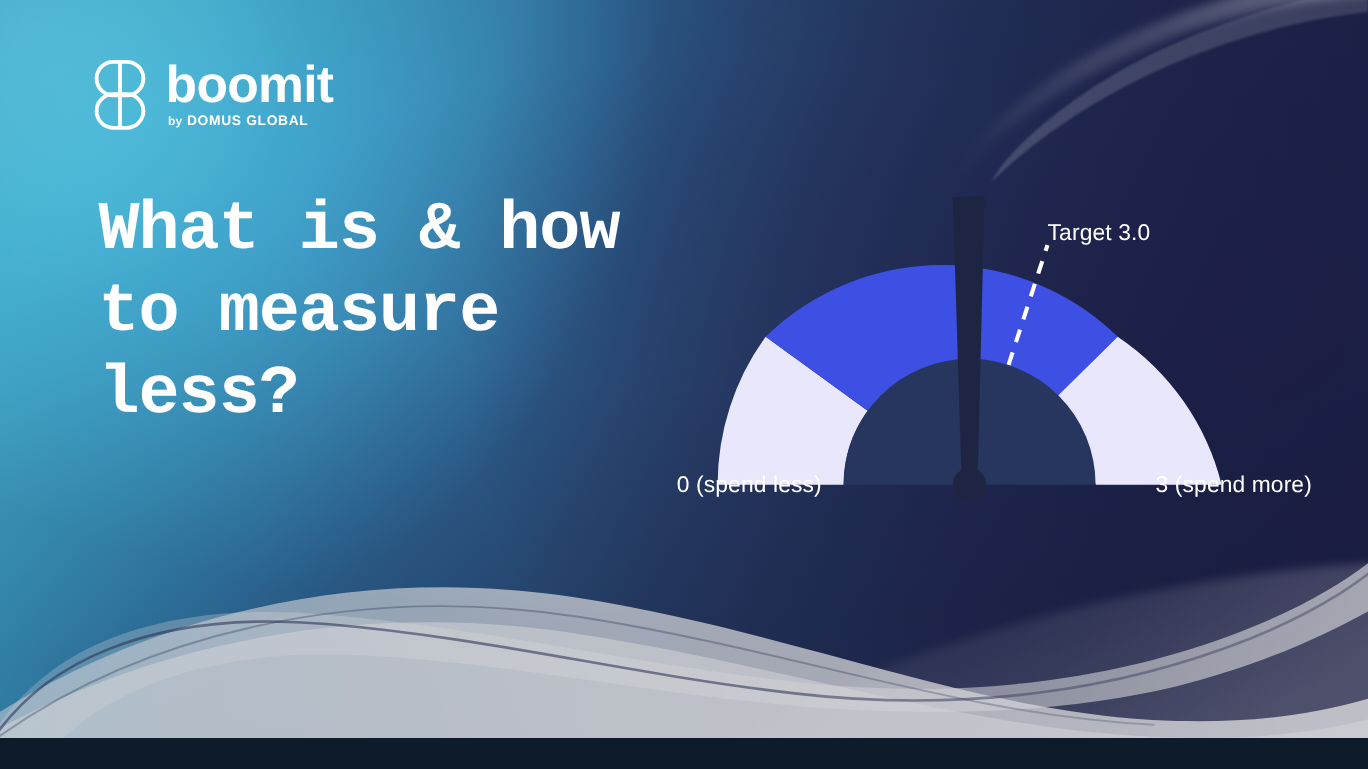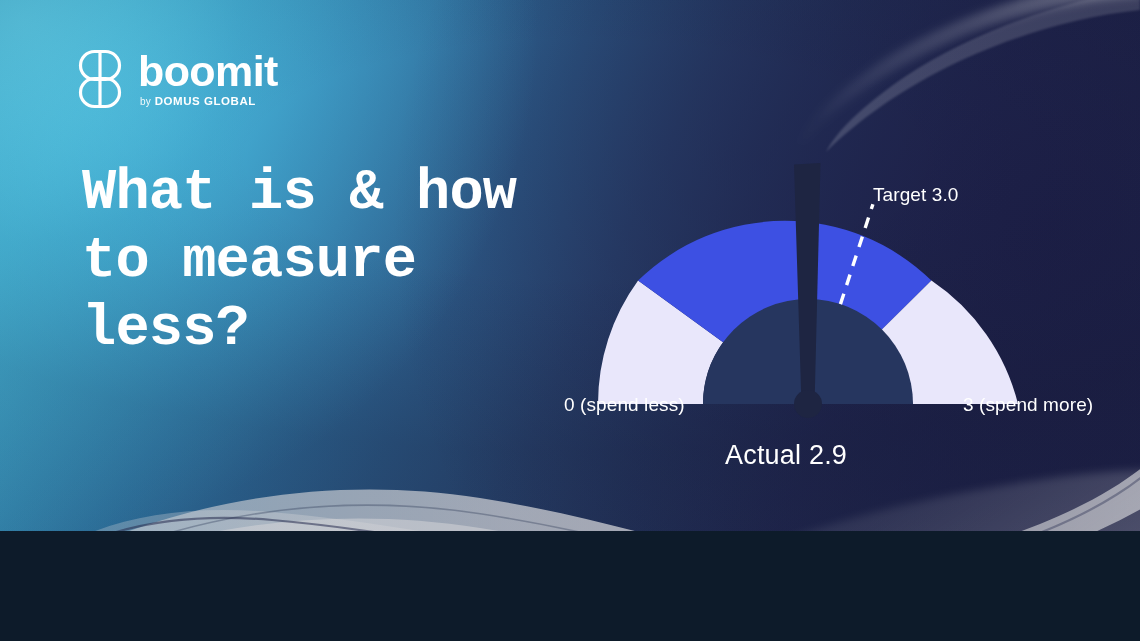--- a/index.html
+++ b/index.html
@@ -3,21 +3,21 @@
 <meta charset="utf-8">
 <style>
   html, body {
     margin: 0;
     padding: 0;
     background: #0d1b2a;
   }
   #stage {
     position: relative;
     width: 1140px;
-    height: 531px;
+    height: 615px;
     overflow: hidden;
     font-family: "Liberation Sans", sans-serif;
     background: #0c4a6e;
   }
 
   
   .bg-base {
     position: absolute;
     inset: 0;
     background:
@@ -80,21 +80,21 @@
   .logo-sub {
     margin-top: 4px;
     margin-left: 2px;
     color: #ffffff;
     font-size: 11.5px;
     font-weight: 700;
     letter-spacing: 0.55px;
     white-space: nowrap;
   }
   .logo-sub .by {
-    font-weight: 400;
+    font-weight: 700;
     font-size: 10px;
     letter-spacing: 0.2px;
     opacity: 0.92;
   }
 
   
   .headline {
     position: absolute;
     left: 82px;
     top: 160px;
@@ -259,16 +259,15 @@
 
       <g>
         <path d="M 281.5 288 L 274.0 46.5 L 300.5 45.0 L 294.5 288 Z" fill="#1E2542"></path>
         <circle cx="288" cy="286" r="14" fill="#1E2542"></circle>
       </g>
     </svg>
 
     <div class="gauge-label label-min">0 (spend less)</div>
     <div class="gauge-label label-max">3 (spend more)</div>
     <div class="gauge-label label-target">Target 3.0</div>
-    <div class="gauge-label label-actual">Actual 2.9</div>
   </div>
 
 </div>
 
 </body></html>

